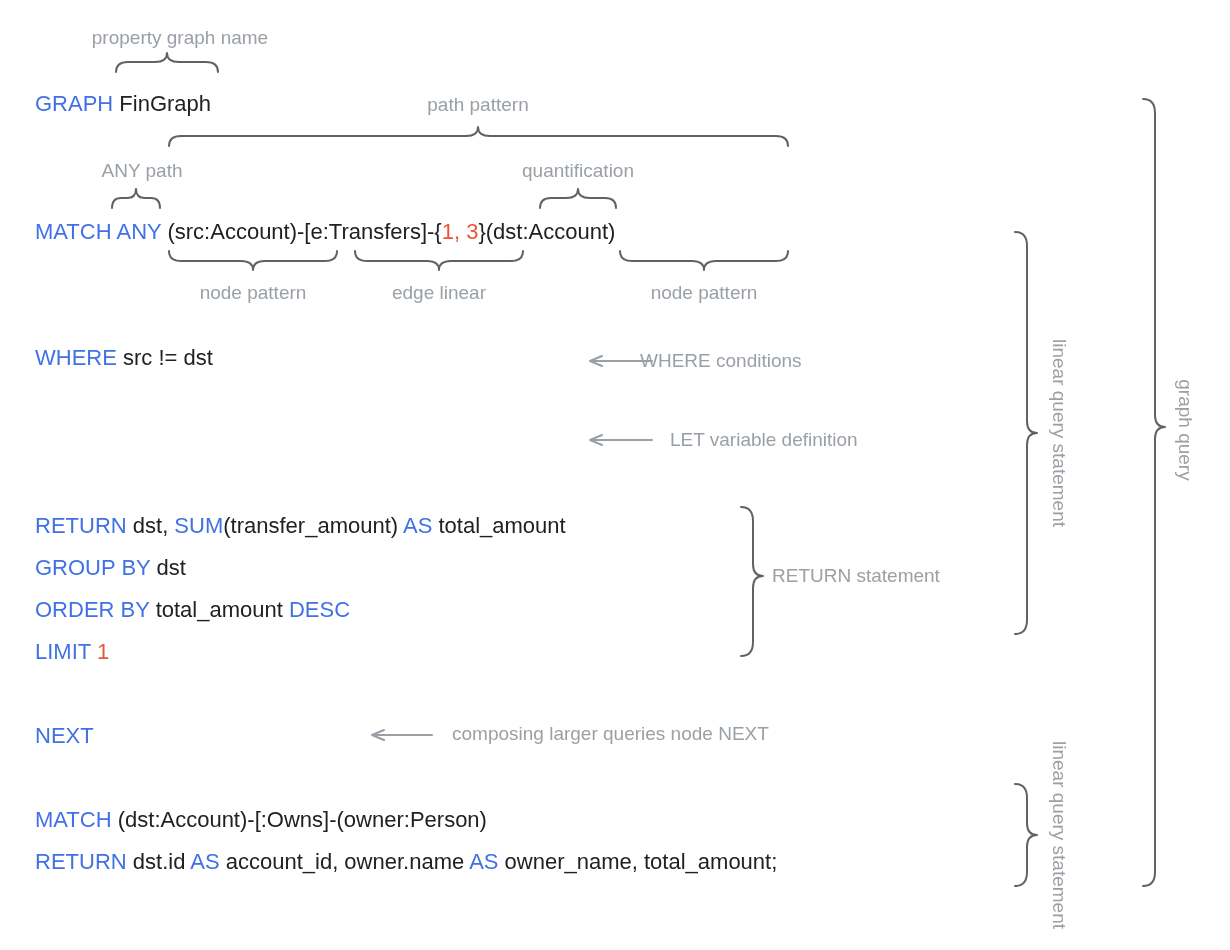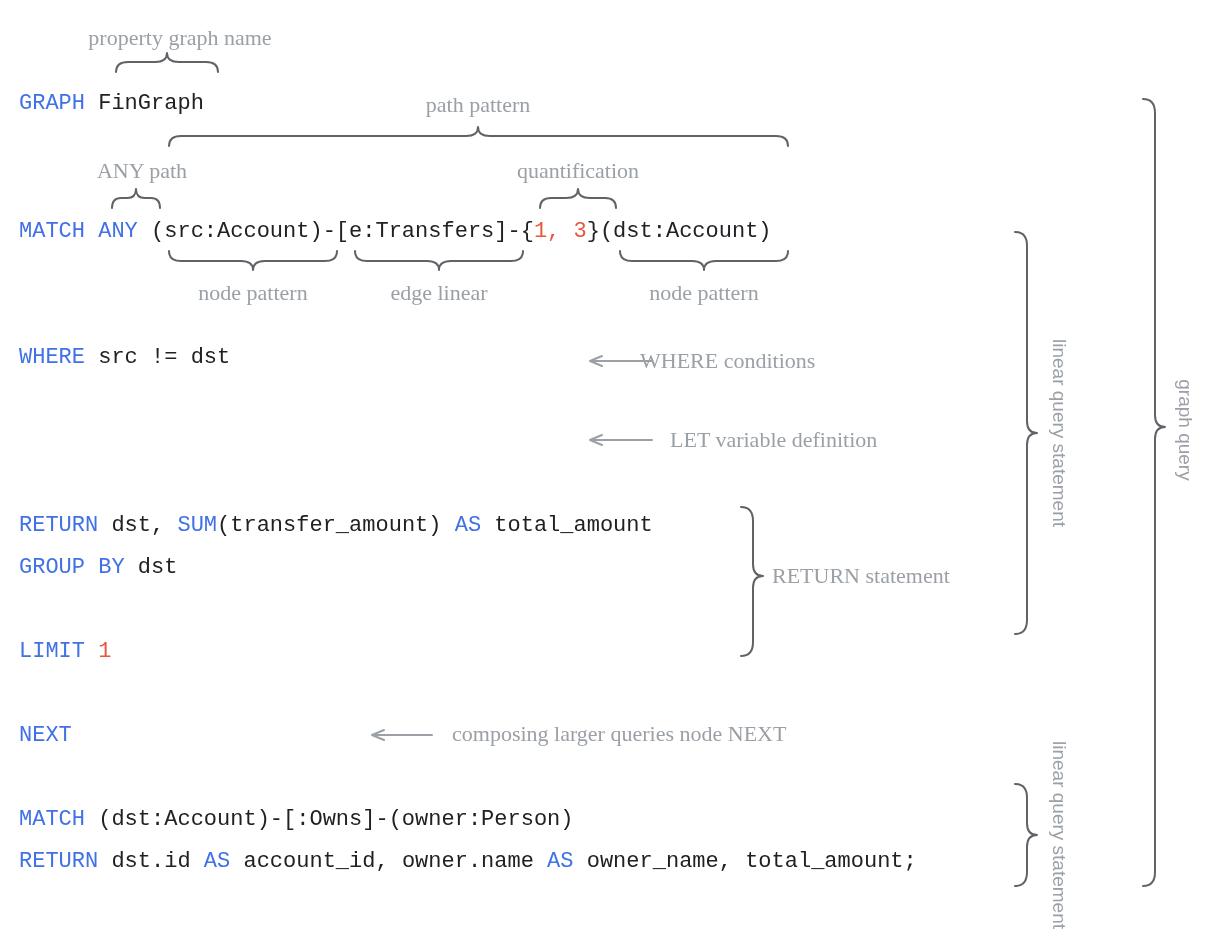--- a/index.html
+++ b/index.html
@@ -2,30 +2,30 @@
 <html style="--kw: #4171E6; --num: #E8563B; --code: #202124; --label: #9AA0A6; --brace: #5F6368; --arrow: #9AA0A6; --bg: #FFFFFF;"><head>
 <meta charset="utf-8">
 <style>
   :root{
     --kw:#4171E6; --num:#E8563B; --code:#202124;
     --label:#9AA0A6; --brace:#5F6368; --arrow:#9AA0A6; --bg:#FFFFFF;
   }
   html,body{margin:0;padding:0;background:var(--bg);}
   .canvas{position:relative;width:1230px;height:950px;background:var(--bg);overflow:hidden;}
   .code-line{
-    position:absolute;left:19px;
-    font-family:Liberation Mono, monospace;
+    position:absolute;left:35px;
+    font-family:Liberation Sans, sans-serif;
     font-size:22px;line-height:28px;white-space:pre;color:var(--code);
   }
   .tok-keyword{color:var(--kw);}
   .tok-number{color:var(--num);}
   .tok-plain{color:var(--code);}
   .glabel{
-    position:absolute;font-family:Liberation Serif, serif;
-    font-size:22px;line-height:22px;color:var(--label);white-space:nowrap;
+    position:absolute;font-family:Liberation Sans, sans-serif;
+    font-size:19px;line-height:22px;color:var(--label);white-space:nowrap;
   }
   .glabel.centered{transform:translateX(-50%);}
   .vlabel{
     position:absolute;font-family:"Liberation Sans","DejaVu Sans",sans-serif;
     font-size:19px;color:var(--label);white-space:nowrap;
     writing-mode:vertical-rl;transform:translateY(-50%);
   }
   svg.shape{position:absolute;overflow:visible;display:block;}
   svg.shape path{fill:none;stroke-width:2;stroke-linecap:round;stroke-linejoin:round;}
   .brace path{stroke:var(--brace);}
@@ -34,20 +34,21 @@
 </head>
 <body>
 
 <div class="canvas">
 
   <div class="code-line" style="top:90px"><span class="tok-keyword">GRAPH</span><span class="tok-plain"> FinGraph</span></div>
   <div class="code-line" style="top:218px"><span class="tok-keyword">MATCH</span><span class="tok-plain"> </span><span class="tok-keyword">ANY</span><span class="tok-plain"> (src:Account)-[e:Transfers]-{</span><span class="tok-number">1, 3</span><span class="tok-plain">}(dst:Account)</span></div>
   <div class="code-line" style="top:344px"><span class="tok-keyword">WHERE</span><span class="tok-plain"> src != dst</span></div>
   <div class="code-line" style="top:512px"><span class="tok-keyword">RETURN</span><span class="tok-plain"> dst, </span><span class="tok-keyword">SUM</span><span class="tok-plain">(transfer_amount) </span><span class="tok-keyword">AS</span><span class="tok-plain"> total_amount</span></div>
   <div class="code-line" style="top:554px"><span class="tok-keyword">GROUP BY</span><span class="tok-plain"> dst</span></div>
+  <div class="code-line" style="top:596px"><span class="tok-keyword">ORDER BY</span><span class="tok-plain"> total_amount </span><span class="tok-keyword">DESC</span></div>
   <div class="code-line" style="top:638px"><span class="tok-keyword">LIMIT</span><span class="tok-plain"> </span><span class="tok-number">1</span></div>
   <div class="code-line" style="top:722px"><span class="tok-keyword">NEXT</span></div>
   <div class="code-line" style="top:848px"><span class="tok-keyword">RETURN</span><span class="tok-plain"> dst.id </span><span class="tok-keyword">AS</span><span class="tok-plain"> account_id, owner.name </span><span class="tok-keyword">AS</span><span class="tok-plain"> owner_name, total_amount;</span></div>
   <div class="code-line" style="top:806px"><span class="tok-keyword">MATCH</span><span class="tok-plain"> (dst:Account)-[:Owns]-(owner:Person)</span></div>
 
   <div class="glabel centered" style="left:180px;top:27px">property graph name</div>
   <svg class="shape brace" style="left:114px;top:52px" width="106" height="22" viewBox="0 0 106 22">
     <path d="M2 20 Q2 10 14 10 L41 10 Q53 10 53 1 Q53 10 65 10 L92 10 Q104 10 104 20"></path>
   </svg>
 

